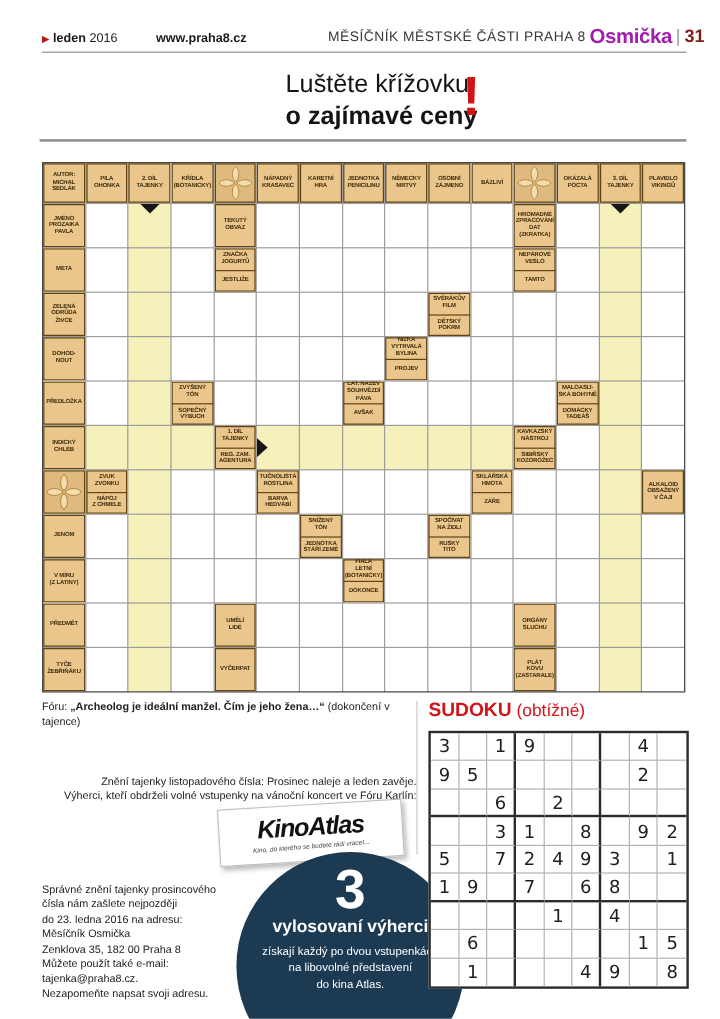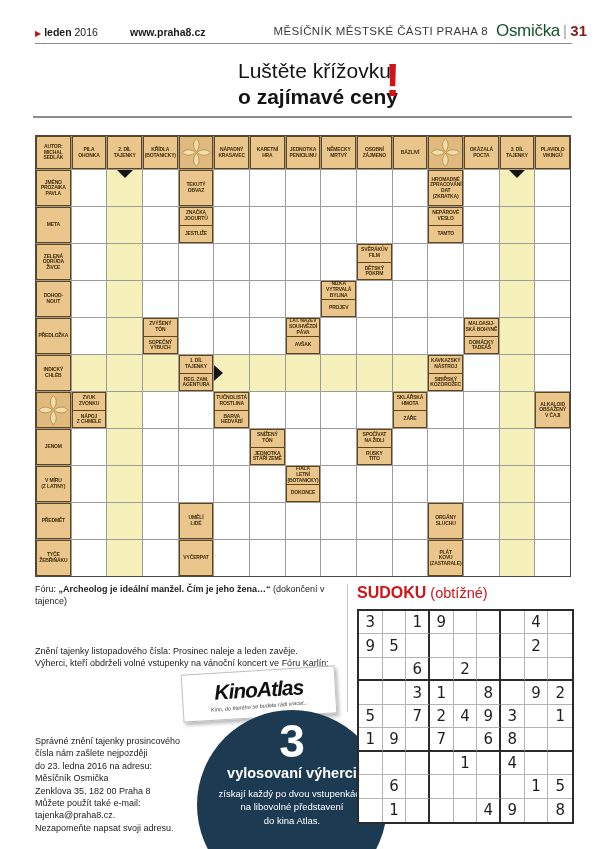--- a/index.html
+++ b/index.html
@@ -5,21 +5,21 @@
   html,body{margin:0;padding:0;}
   body{font-family:"Liberation Sans",sans-serif;}
   #page{position:relative;width:600px;height:849px;background:#fff;overflow:hidden;}
 
   
   #hdr-date{position:absolute;left:35px;top:26px;font-size:10.5px;color:#1a1a1a;}
   #hdr-date .tri{color:#c01418;font-size:8px;margin-right:3px;}
   #hdr-date .b{font-weight:bold;}
   #hdr-url{position:absolute;left:130px;top:26px;font-size:10.5px;font-weight:bold;color:#1a1a1a;}
   #hdr-masthead{position:absolute;right:112px;top:25px;font-size:11.5px;color:#3a3a3a;letter-spacing:.4px;}
-  #hdr-brand{position:absolute;right:40px;top:21px;font-size:17px;font-weight:400;color:#14532d;letter-spacing:-.3px;}
+  #hdr-brand{position:absolute;right:40px;top:21px;font-size:17px;font-weight:700;color:#a21caf;letter-spacing:-.3px;}
   #hdr-sep{position:absolute;right:33px;top:22px;font-size:15px;color:#9a9a9a;font-weight:200;}
   #hdr-page{position:absolute;right:13px;top:22px;font-size:15px;font-weight:900;color:#7f1d1d;}
   #rule1{position:absolute;left:35px;top:43px;width:537px;height:1px;background:#8c8c8c;}
 
   
   #title-word{position:absolute;left:33px;top:46px;font-size:53px;font-weight:900;color:#7e95aa;letter-spacing:.5px;}
   #title-sub{position:absolute;left:238px;top:58px;font-size:21px;color:#141414;line-height:26px;}
   #title-sub .l2{font-weight:900;}
   #title-bang{position:absolute;left:385px;top:53px;font-size:46px;font-weight:900;color:#d21317;}
   #rule2{position:absolute;left:33px;top:116px;width:539px;height:2px;background:#8c8c8c;}
@@ -39,21 +39,21 @@
   .cw-orn{background:#e0b97e;box-shadow:inset 0 0 0 1px #5f4517;display:flex;align-items:center;justify-content:center;}
   .arr-d{position:absolute;top:0;left:50%;transform:translateX(-50%);width:0;height:0;
     border-left:8px solid transparent;border-right:8px solid transparent;border-top:8px solid #151515;}
   .arr-r{position:absolute;left:0;top:50%;transform:translateY(-50%);width:0;height:0;
     border-top:8px solid transparent;border-bottom:8px solid transparent;border-left:9px solid #151515;}
 
   
   #citation{position:absolute;left:35px;top:583px;width:312px;font-size:9px;line-height:1.38;color:#222;}
   #citation .bold{font-weight:bold;}
   #citation .body{white-space:pre-line;}
-  #tajenka-para{position:absolute;left:35px;top:645px;width:312px;font-size:9px;line-height:1.38;color:#222;white-space:pre-line;}
+  #tajenka-para{position:absolute;left:35px;top:645px;width:312px;font-size:9px;line-height:1.38;color:#222;white-space:pre-line;text-align:right;}
   #winners{position:absolute;left:35px;top:669px;font-size:9.5px;color:#222;}
   .winner{margin-bottom:6px;}
   .winner .tri{color:#c01418;font-size:7.5px;margin-right:4px;}
   .winner .nm{font-weight:bold;}
   #mail{position:absolute;left:35px;top:735px;width:170px;font-size:9px;line-height:1.38;color:#222;white-space:pre-line;}
   #vline{position:absolute;left:347px;top:584px;width:1px;height:128px;background:#c9c9c9;}
 
   
   #kino{position:absolute;left:182px;top:670px;width:152px;height:46px;background:#fff;border:1px solid #c0c0c0;
     box-shadow:2px 3px 4px rgba(0,0,0,.28);transform:rotate(-3.5deg);

